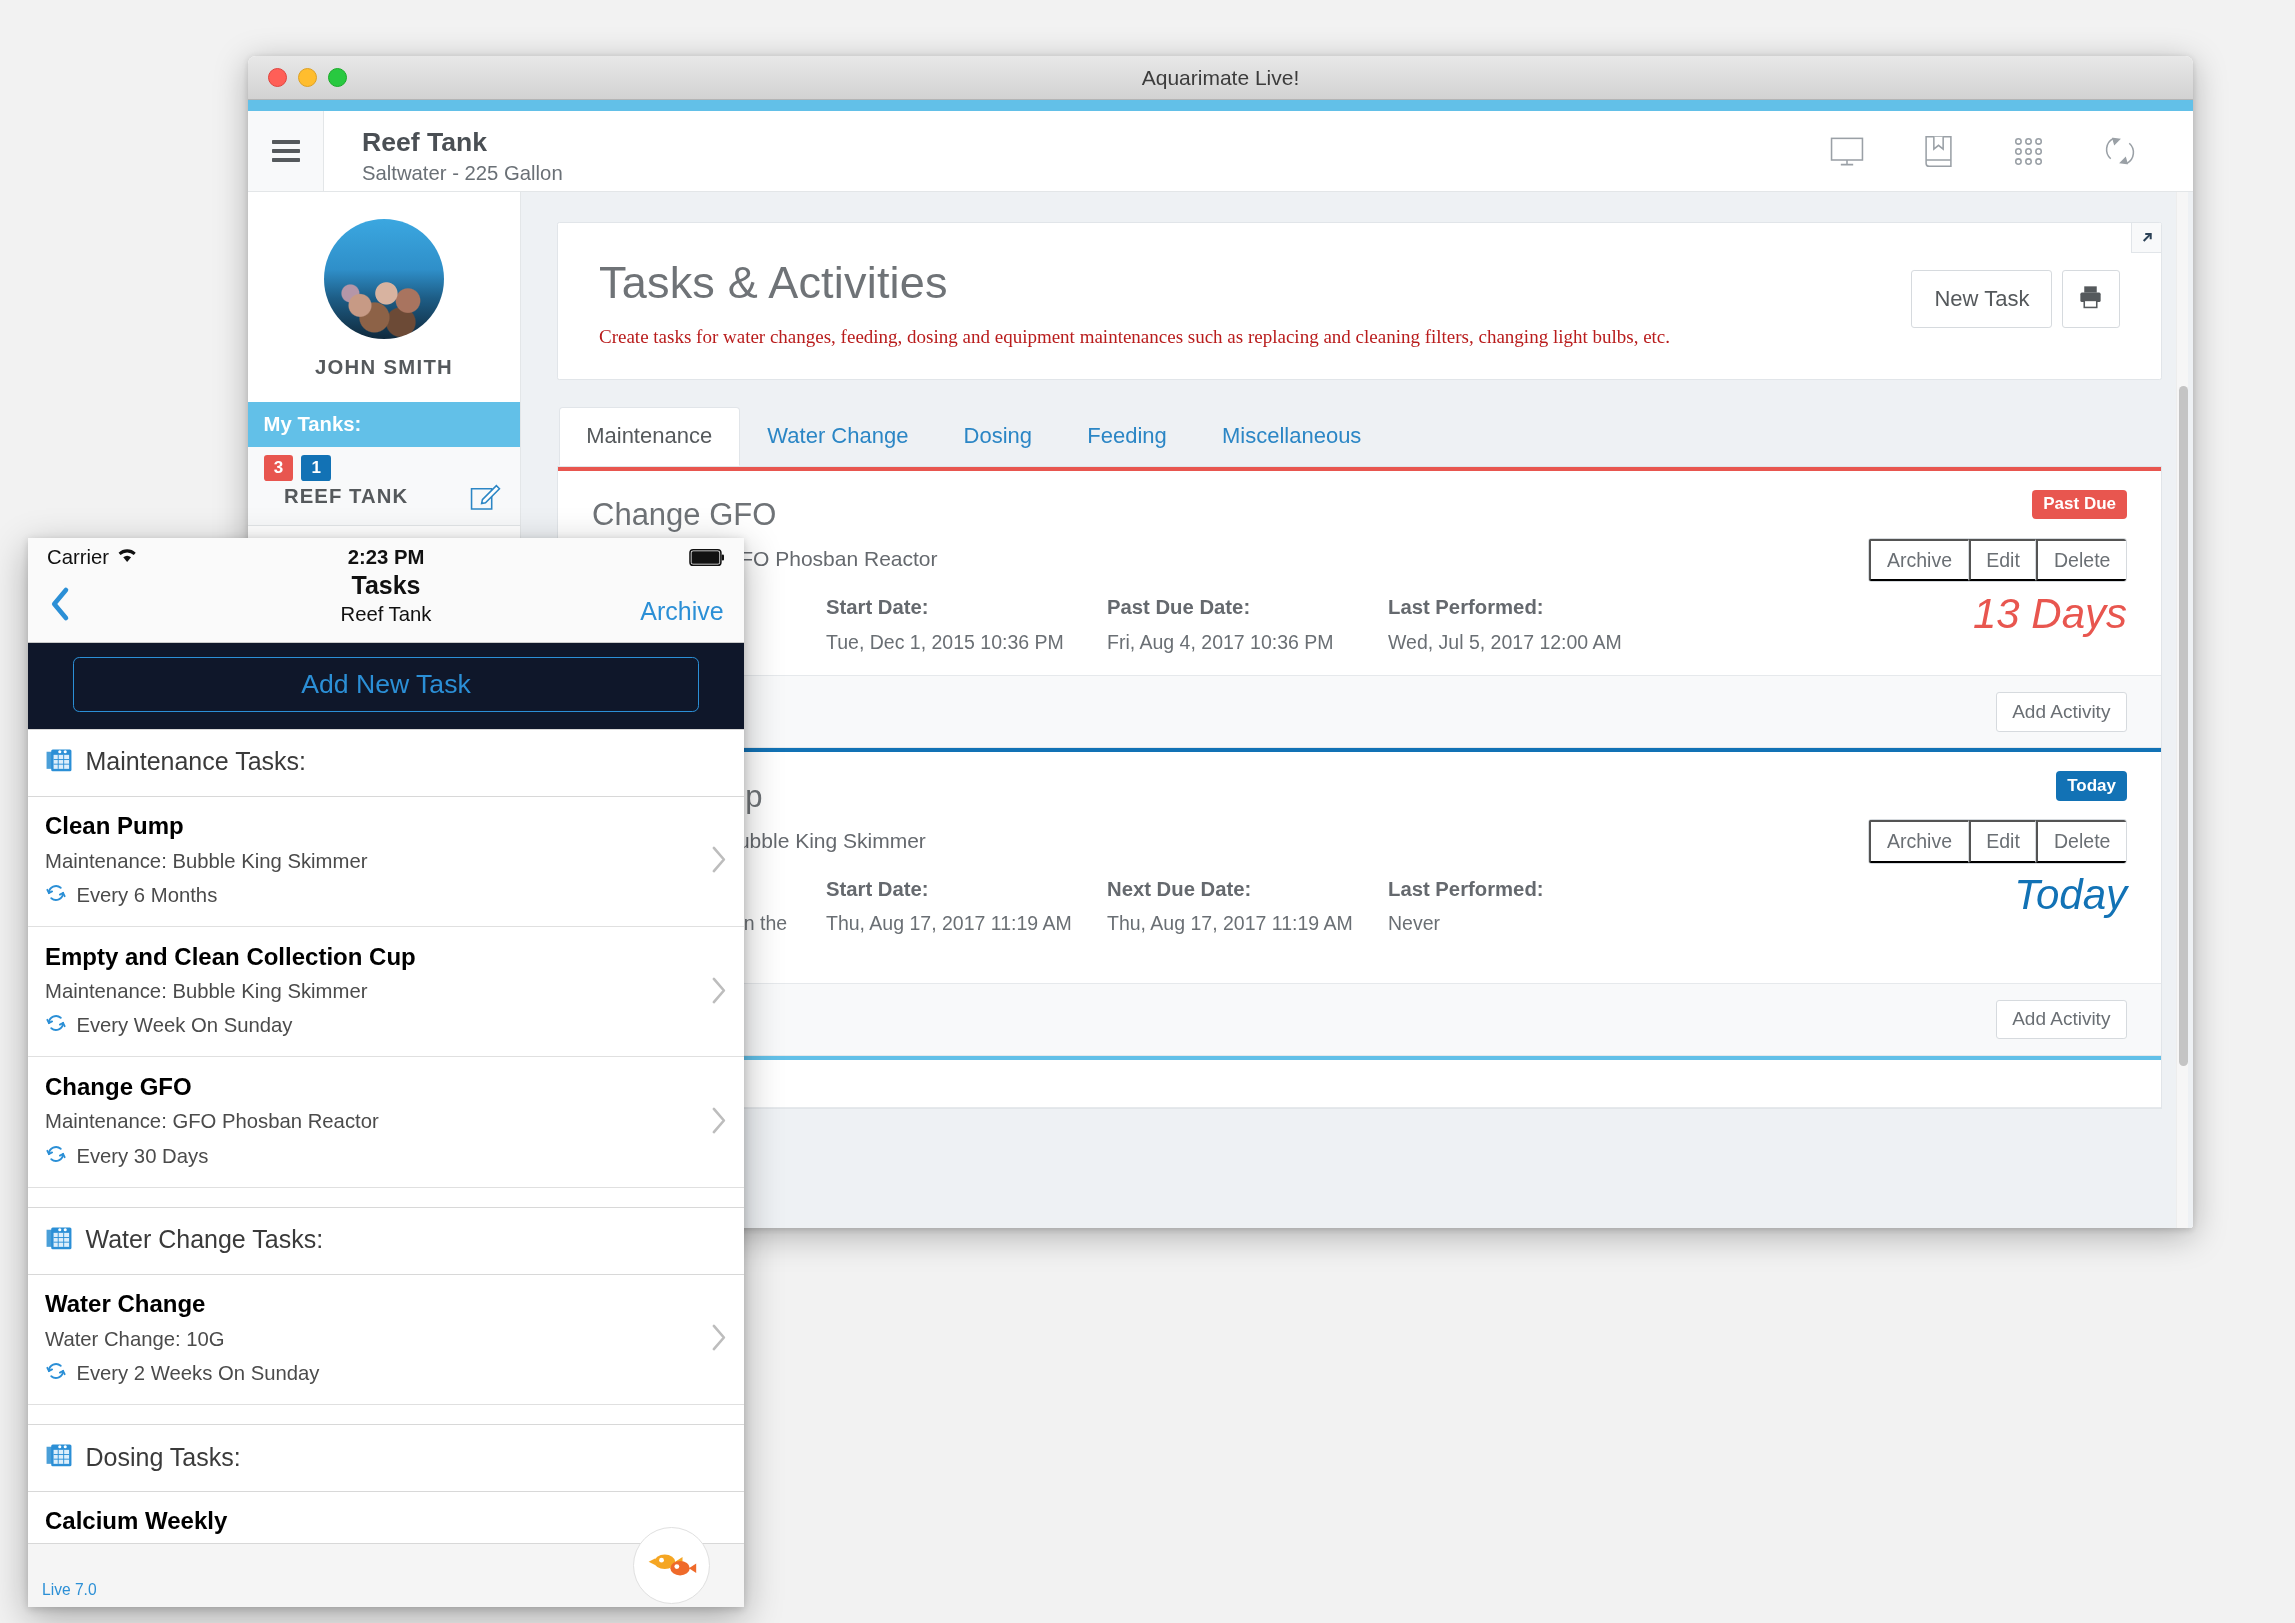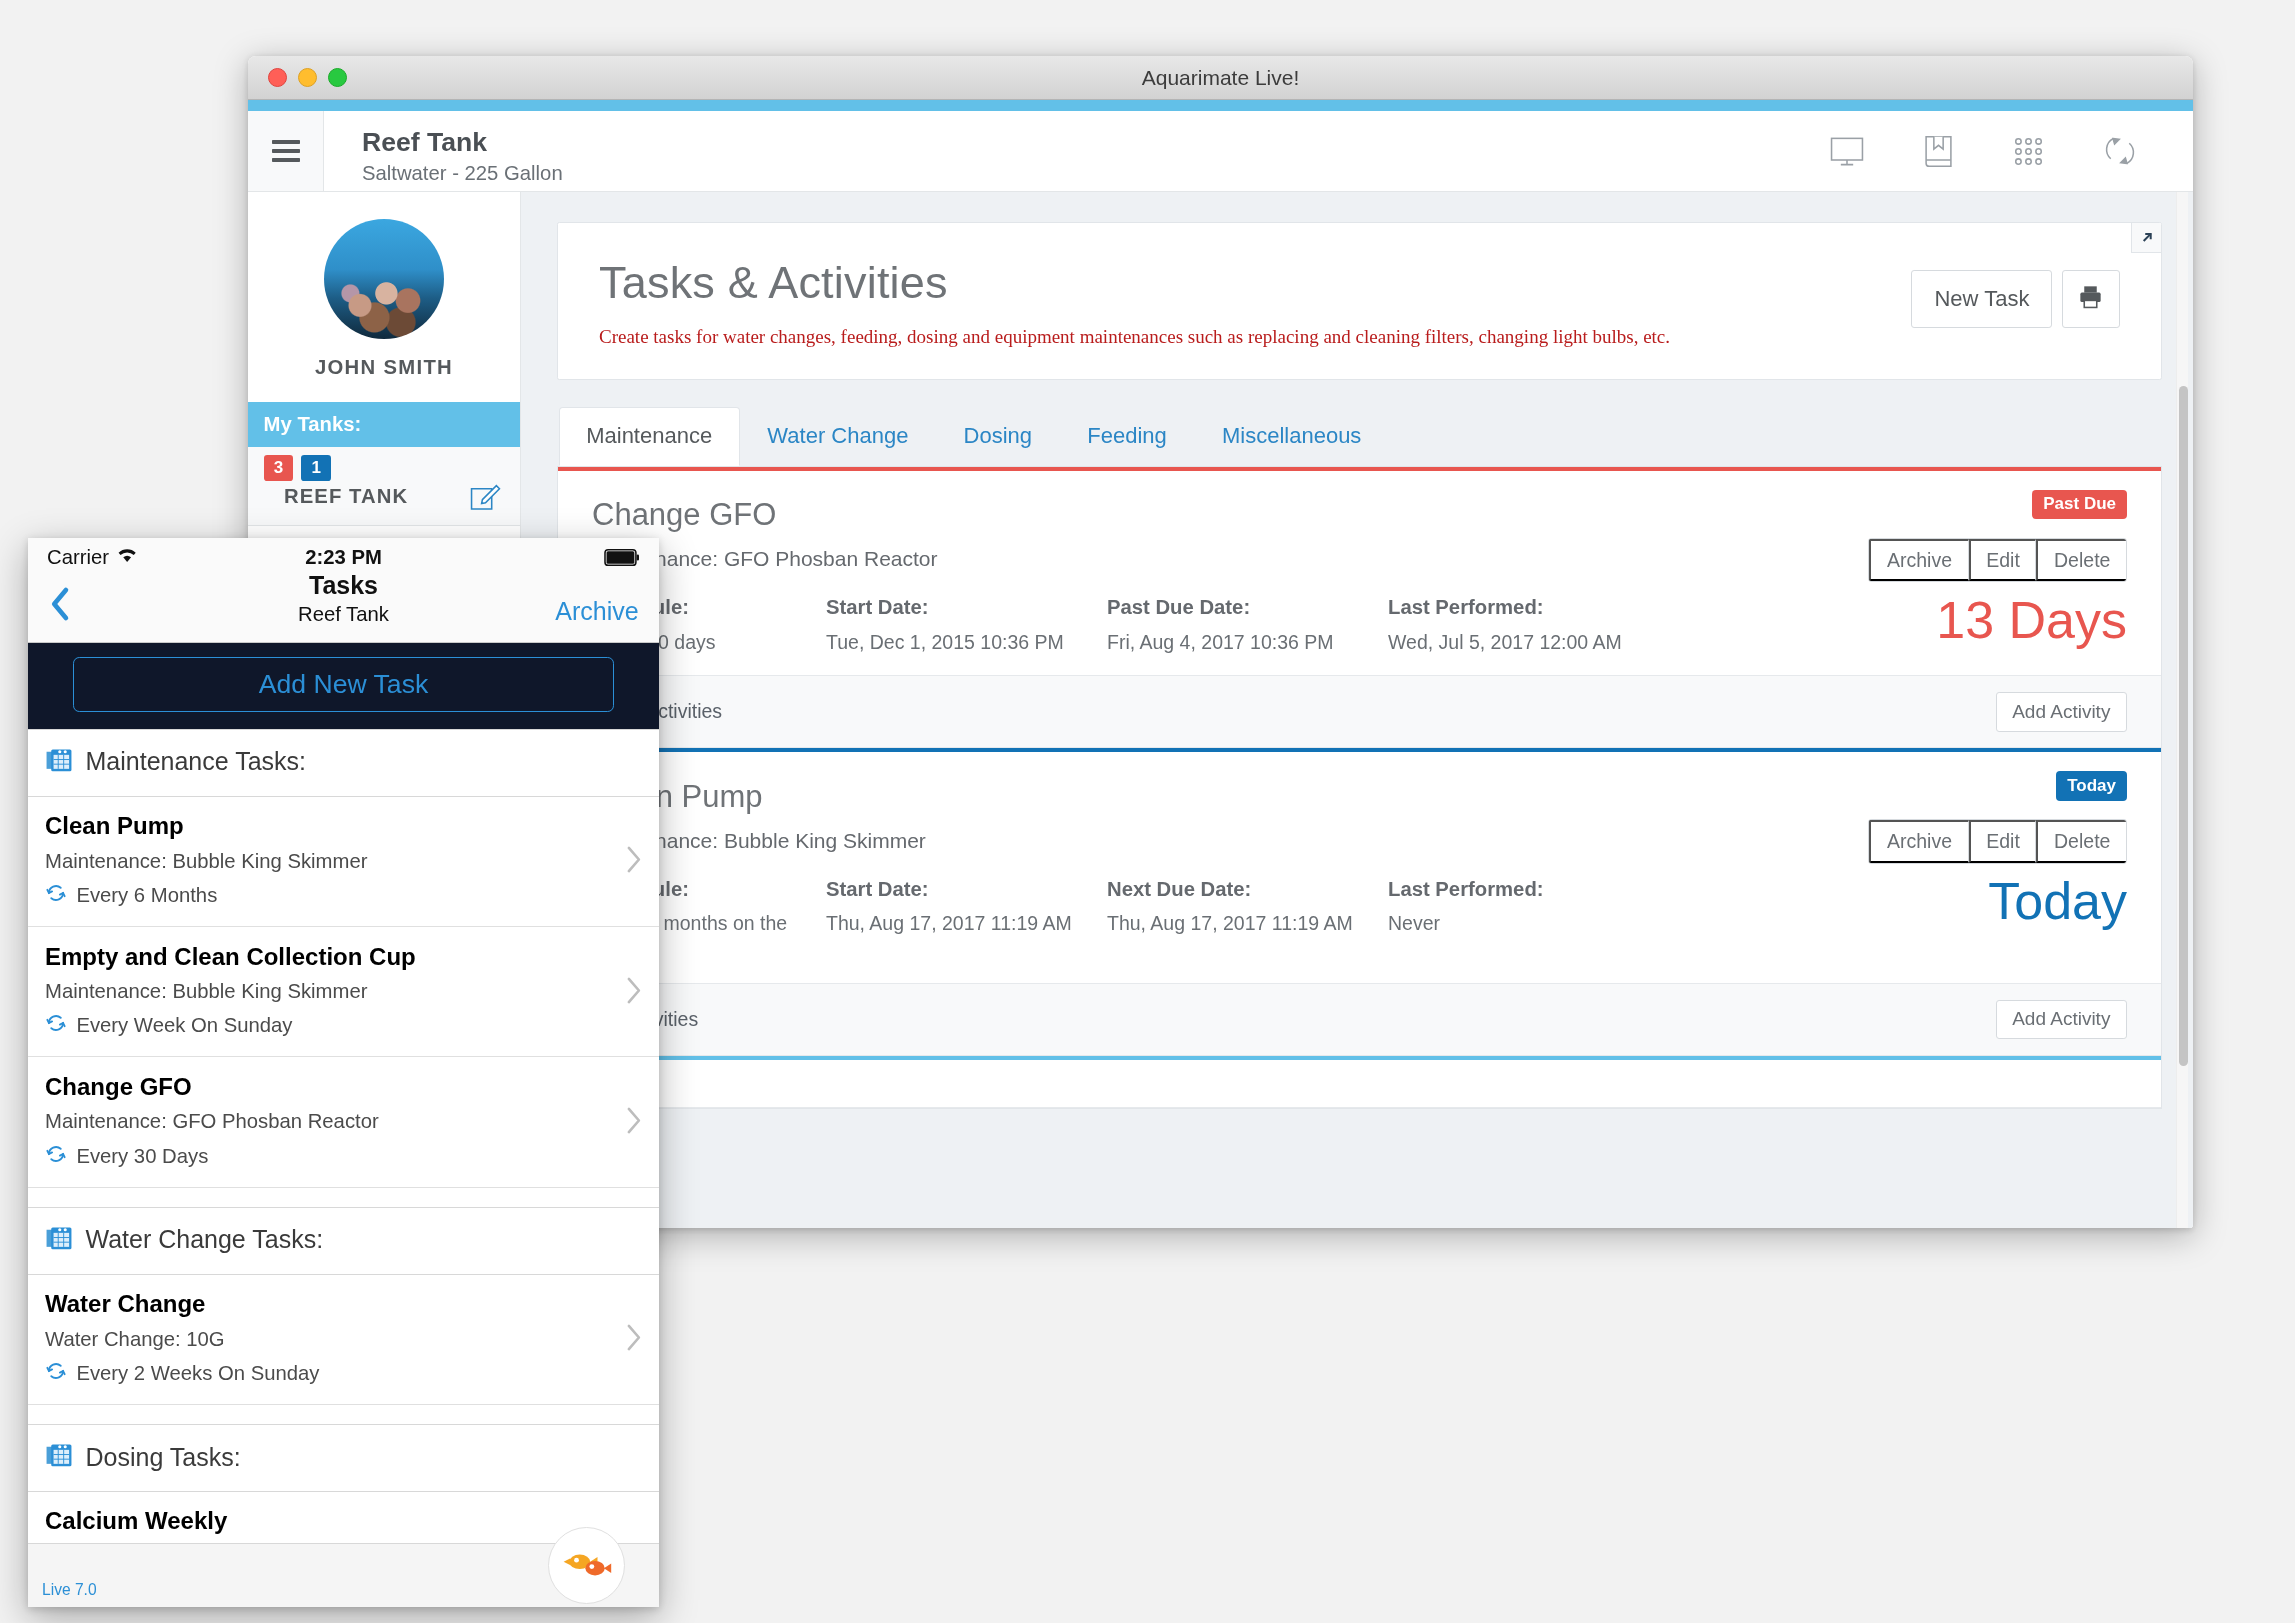--- a/index.html
+++ b/index.html
@@ -159,21 +159,21 @@
     display: flex; border: 0.8px solid #d6dade; border-radius: 3.1px; overflow: hidden;
   }
   .rowbtn {
     font-size: 19.5px; color: #6a6f74; background: #fff;
     padding: 7.8px 15.6px; border-right: 0.8px solid #d6dade;
     font-family: "Liberation Sans", sans-serif;
   }
   .rowbtn:last-child { border-right: none; }
   .bigstat {
     position: absolute; right: 34px; top: 119px;
-    font-size: 52px; font-weight: 300;
+    font-size: 42px; font-weight: 300; font-style: italic;
   }
   .bigstat.red { color: #e8564f; }
   .bigstat.blue { color: #1272b5; }
   .card-foot {
     background: #f8f9fa; border-top: 0.8px solid #e6e9ec;
     padding: 15.6px 34px; display: flex; align-items: center; justify-content: space-between;
   }
   .foot-link { font-size: 19.5px; color: #5a6169; }
   .foot-btn {
     border: 0.8px solid #d6dade; background: #fff; border-radius: 3.1px;
@@ -185,21 +185,21 @@
     background: #f6f6f6; border-left: 0.8px solid #ededed;
   }
   .scrollthumb {
     position: absolute; left: 2.3px; top: 194px; width: 8.6px; height: 680px;
     background: #c4c4c4; border-radius: 4.7px;
   }
 
   
   .phone {
     position: absolute; left: 28px; top: 538px;
-    width: 631px; height: 1069px;
+    width: 716px; height: 1069px;
     background: #fff;
     box-shadow: 0 11px 36px rgba(0,0,0,.30), 0 1.6px 7.8px rgba(0,0,0,.16);
     overflow: hidden;
   }
   .statusbar {
     height: 38px; display: flex; align-items: center;
     padding: 0 19px; background: #fafafa; position: relative;
   }
   .sb-left { display: flex; align-items: center; gap: 7.8px; font-size: 20.3px; color: #111; }
   .sb-time {

